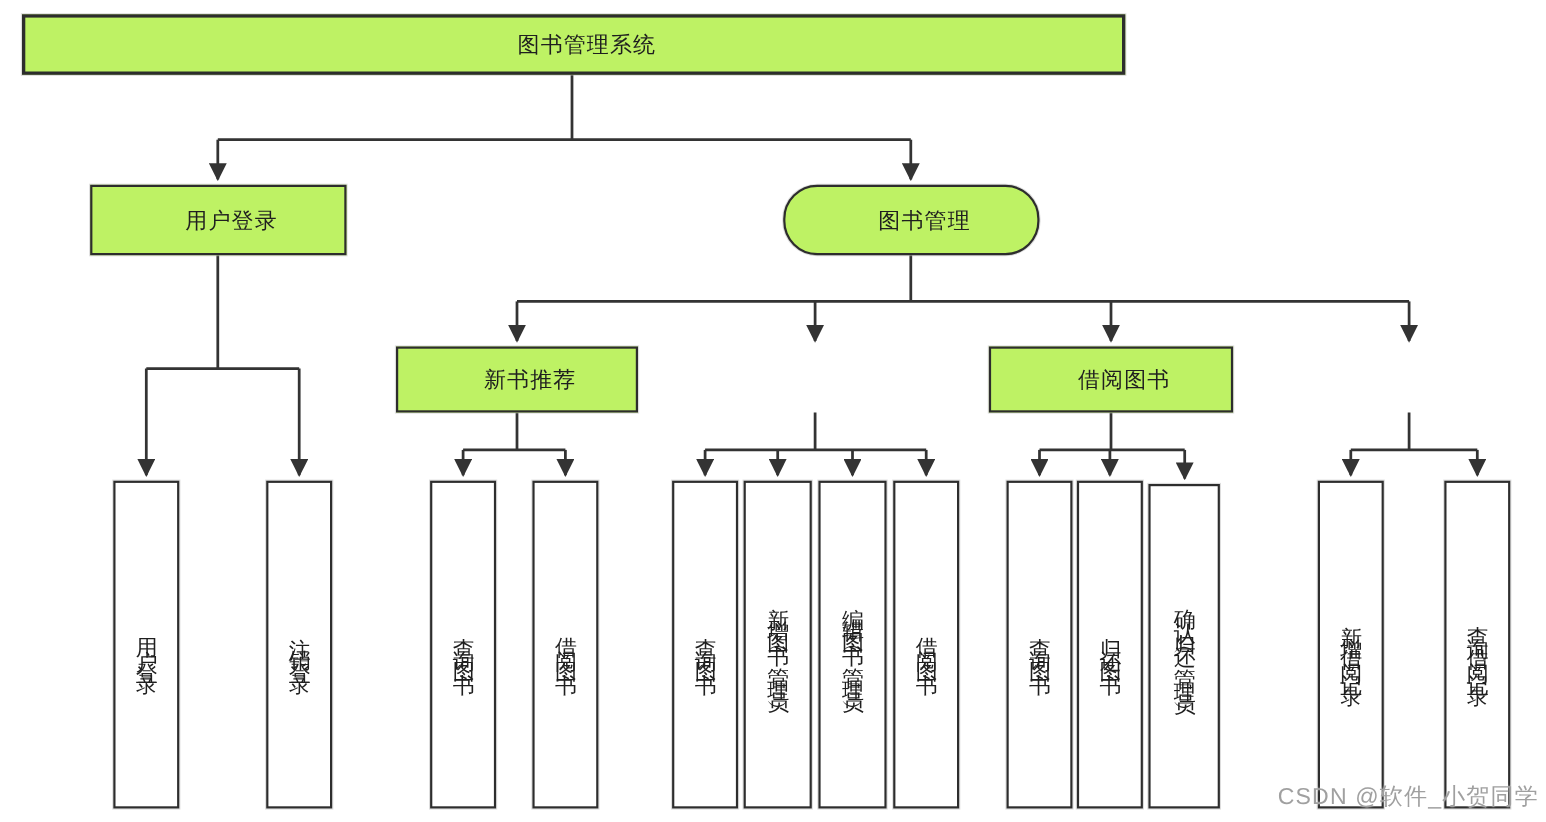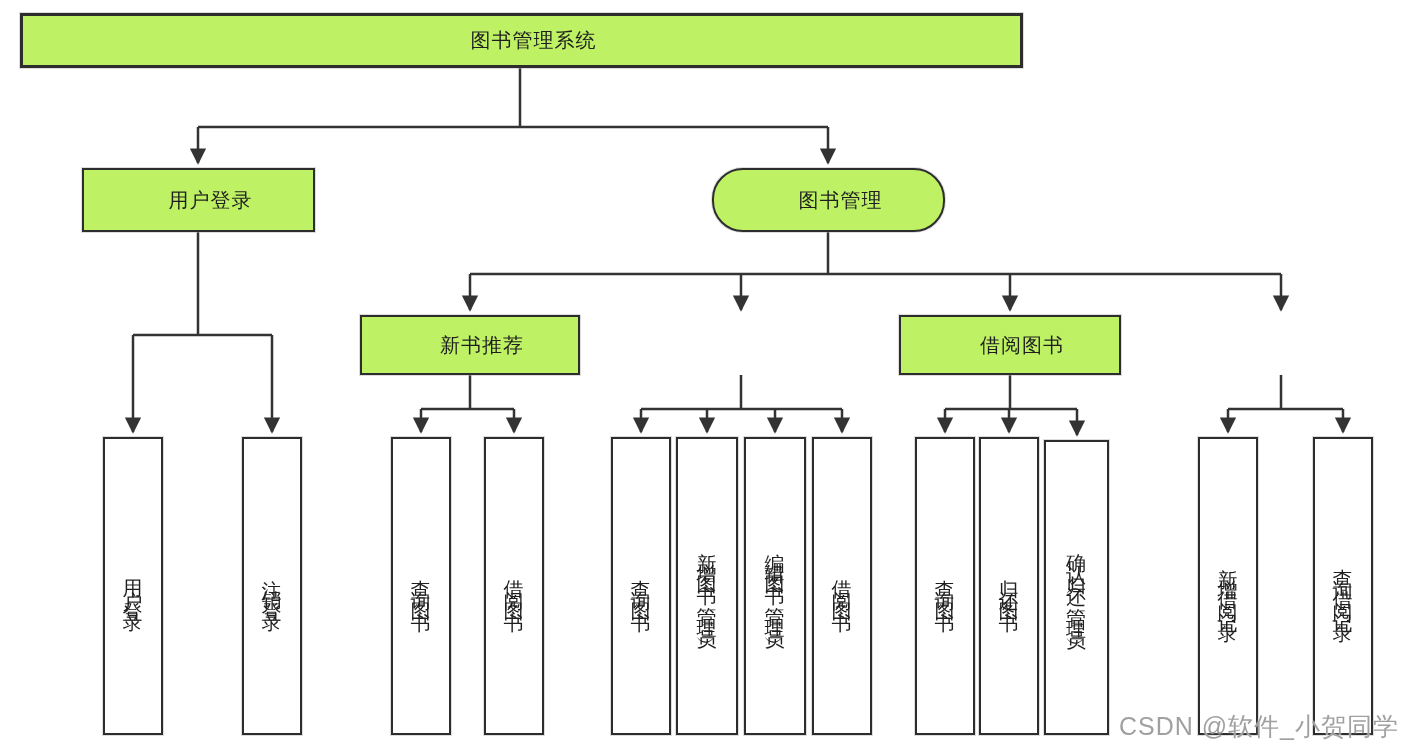--- a/index.html
+++ b/index.html
@@ -64,21 +64,21 @@
     font-size: 20px;
     letter-spacing: 11px;
     color: var(--text);
     line-height: 1.1;
     overflow: hidden;
   }
   .watermark {
     position: absolute;
     right: 6px;
     top: 710px;
-    font-size: 25px;
+    font-size: 21px;
     color: var(--watermark);
     letter-spacing: 1px;
     white-space: nowrap;
     z-index: 5;
     text-shadow: 0 0 2px rgba(255,255,255,0.8);
     text-align: right;
   }
 </style>
 </head>
 <body>

